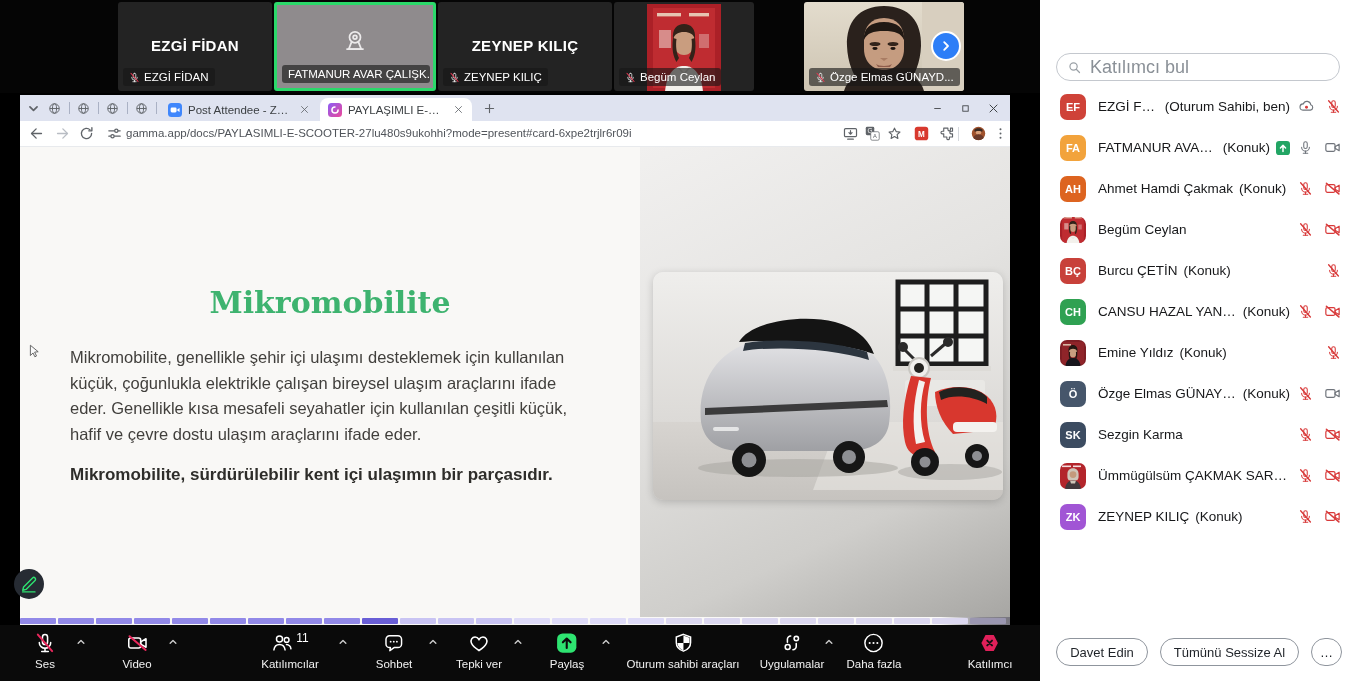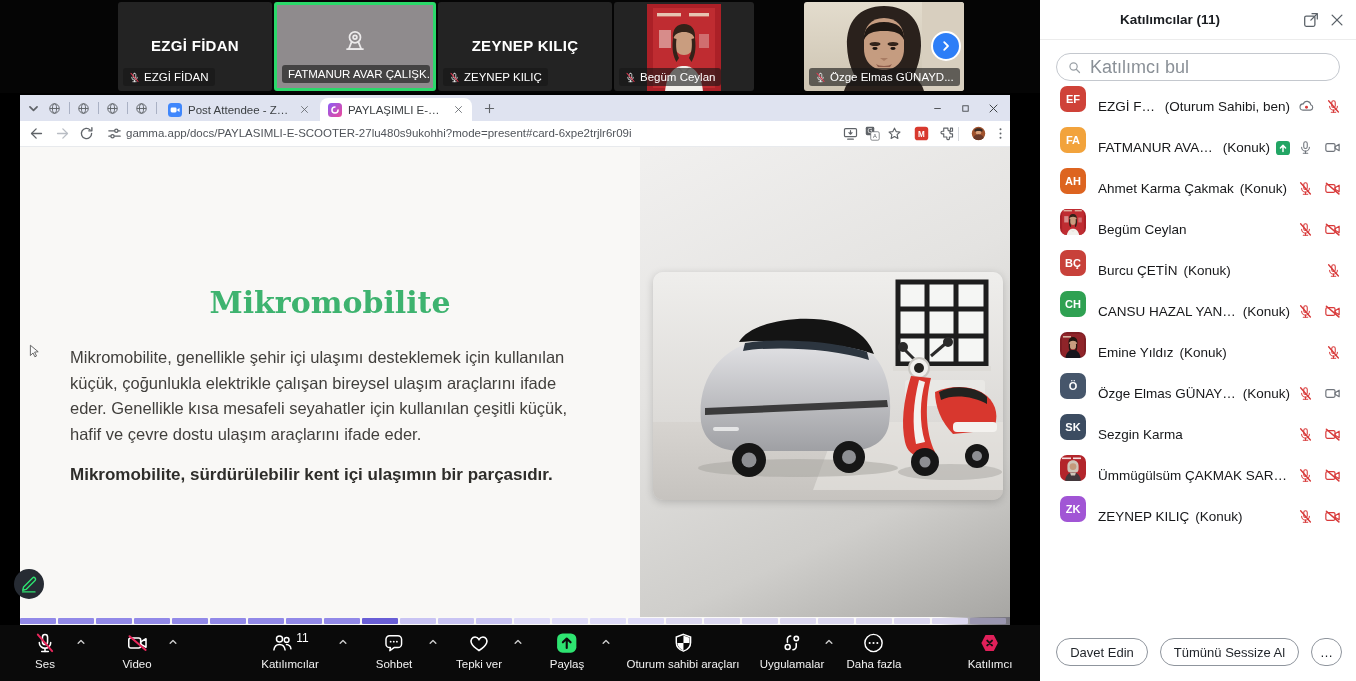--- a/index.html
+++ b/index.html
@@ -77,21 +77,21 @@
   .phead{position:relative;height:40px;border-bottom:1px solid #ececec;}
   .ptitle{position:absolute;left:0;right:56px;top:0;line-height:40px;text-align:center;
           font-weight:700;font-size:13.5px;color:#1a1d21;}
   .hbtn{position:absolute;top:11px;width:18px;height:18px;cursor:pointer;}
   .psearch{position:absolute;left:16px;top:53px;width:284px;height:28px;border:1px solid #c4c8ce;
            border-radius:14px;display:flex;align-items:center;gap:6px;padding:0 10px;background:#fff;}
   .psearch input{border:none;outline:none;font-size:18px;color:#333;width:100%;
                  font-family:"Liberation Sans",sans-serif;}
   .psearch input::placeholder{color:#8a9097;}
   .plist{position:absolute;left:0;top:86px;width:316px;}
-  .prow{height:41px;display:flex;padding:0 15px 0 20px;cursor:pointer;}
+  .prow{height:41px;display:flex;align-items:center;padding:0 15px 0 20px;cursor:pointer;}
   .pavatar{width:26px;height:26px;border-radius:7px;margin-right:12px;display:flex;
            align-items:center;justify-content:center;color:#fff;font-weight:700;font-size:11px;
            overflow:hidden;flex:0 0 26px;}
   .pnamebox{display:flex;align-items:center;gap:6px;min-width:0;flex:1 1 auto;overflow:hidden;}
   .pname,.psuffix{font-size:13.5px;color:#17181a;white-space:nowrap;}
   .pname{overflow:hidden;text-overflow:ellipsis;}
   .picons{margin-left:auto;display:flex;gap:11px;align-items:center;padding-left:8px;}
   .pfoot{position:absolute;left:0;bottom:0;width:329px;height:56px;}
   .fbtn{position:absolute;top:13px;height:28px;border:1px solid #8f959d;border-radius:14px;
         background:#fff;font-size:13px;color:#1f2328;cursor:pointer;
@@ -683,36 +683,20 @@
                 <path d="M9.4 9.4l5.2 5.2M14.6 9.4l-5.2 5.2" stroke="#111" stroke-width="2.1" stroke-linecap="round"></path>
               </svg>
             </span>
           </div>
           <div class="lbl">Katılımcı</div>
         </div>
       </div>
     </div>
 
   <aside class="panel">
-    <div class="phead">
-      <div class="ptitle">Katılımcılar (11)</div>
-      <span class="hbtn ic" id="popoutBtn" style="right:36px">
-          <svg viewBox="0 0 24 24" fill="none" stroke="#5b6269" stroke-width="1.7" stroke-linecap="round" stroke-linejoin="round">
-            <rect x="3.6" y="6.8" width="13.6" height="13.6" rx="2"></rect>
-            <path d="M13.4 3.6h7v7"></path>
-            <path d="M20 4l-8.2 8.2"></path>
-          </svg>
-        </span>
-      <span class="hbtn ic" id="closePanelBtn" style="right:10px">
-          <svg viewBox="0 0 24 24" stroke="#5b6269" stroke-width="1.8" stroke-linecap="round">
-            <line x1="5.5" y1="5.5" x2="18.5" y2="18.5"></line>
-            <line x1="18.5" y1="5.5" x2="5.5" y2="18.5"></line>
-          </svg>
-        </span>
-    </div>
     <div class="psearch">
       <span class="ic" id="searchIcHost" style="width:15px;height:15px">
           <svg viewBox="0 0 24 24" fill="none" stroke="#9aa0a6" stroke-width="1.9" stroke-linecap="round">
             <circle cx="10.5" cy="10.5" r="5.8"></circle>
             <line x1="15.2" y1="15.2" x2="20" y2="20"></line>
           </svg>
         </span>
       <input type="text" placeholder="Katılımcı bul" style="">
     </div>
     <div class="plist" id="plist">
@@ -771,21 +755,21 @@
                 <path d="M15.6 10.8l5.8-3.4v9.2l-5.8-3.4z"></path>
               </svg>
             </span>
           </div>
         </div>
         <div class="prow">
           <div class="pavatar" style="background: rgb(221, 100, 32);">
             <span>AH</span>
           </div>
           <div class="pnamebox">
-            <span class="pname">Ahmet Karma Çakmak</span>
+            <span class="pname">Ahmet Hamdi Çakmak</span>
             <span class="psuffix">(Konuk)</span>
           </div>
           <div class="picons">
             <span class="ic" style="width: 15px; height: 15px;">
               <svg viewBox="0 0 24 24" fill="none" stroke="#d83a3a" stroke-width="1.7" stroke-linecap="round">
                 <rect x="9.2" y="2.8" width="5.6" height="10.8" rx="2.8"></rect>
                 <path d="M5.8 11.6a6.2 6.2 0 0 0 12.4 0"></path>
                 <line x1="12" y1="17.8" x2="12" y2="21.2"></line>
                 <line x1="8.4" y1="21.2" x2="15.6" y2="21.2"></line>
                 <line x1="4.2" y1="2.8" x2="19.8" y2="20.8" stroke="#d83a3a" stroke-width="2.2"></line>

